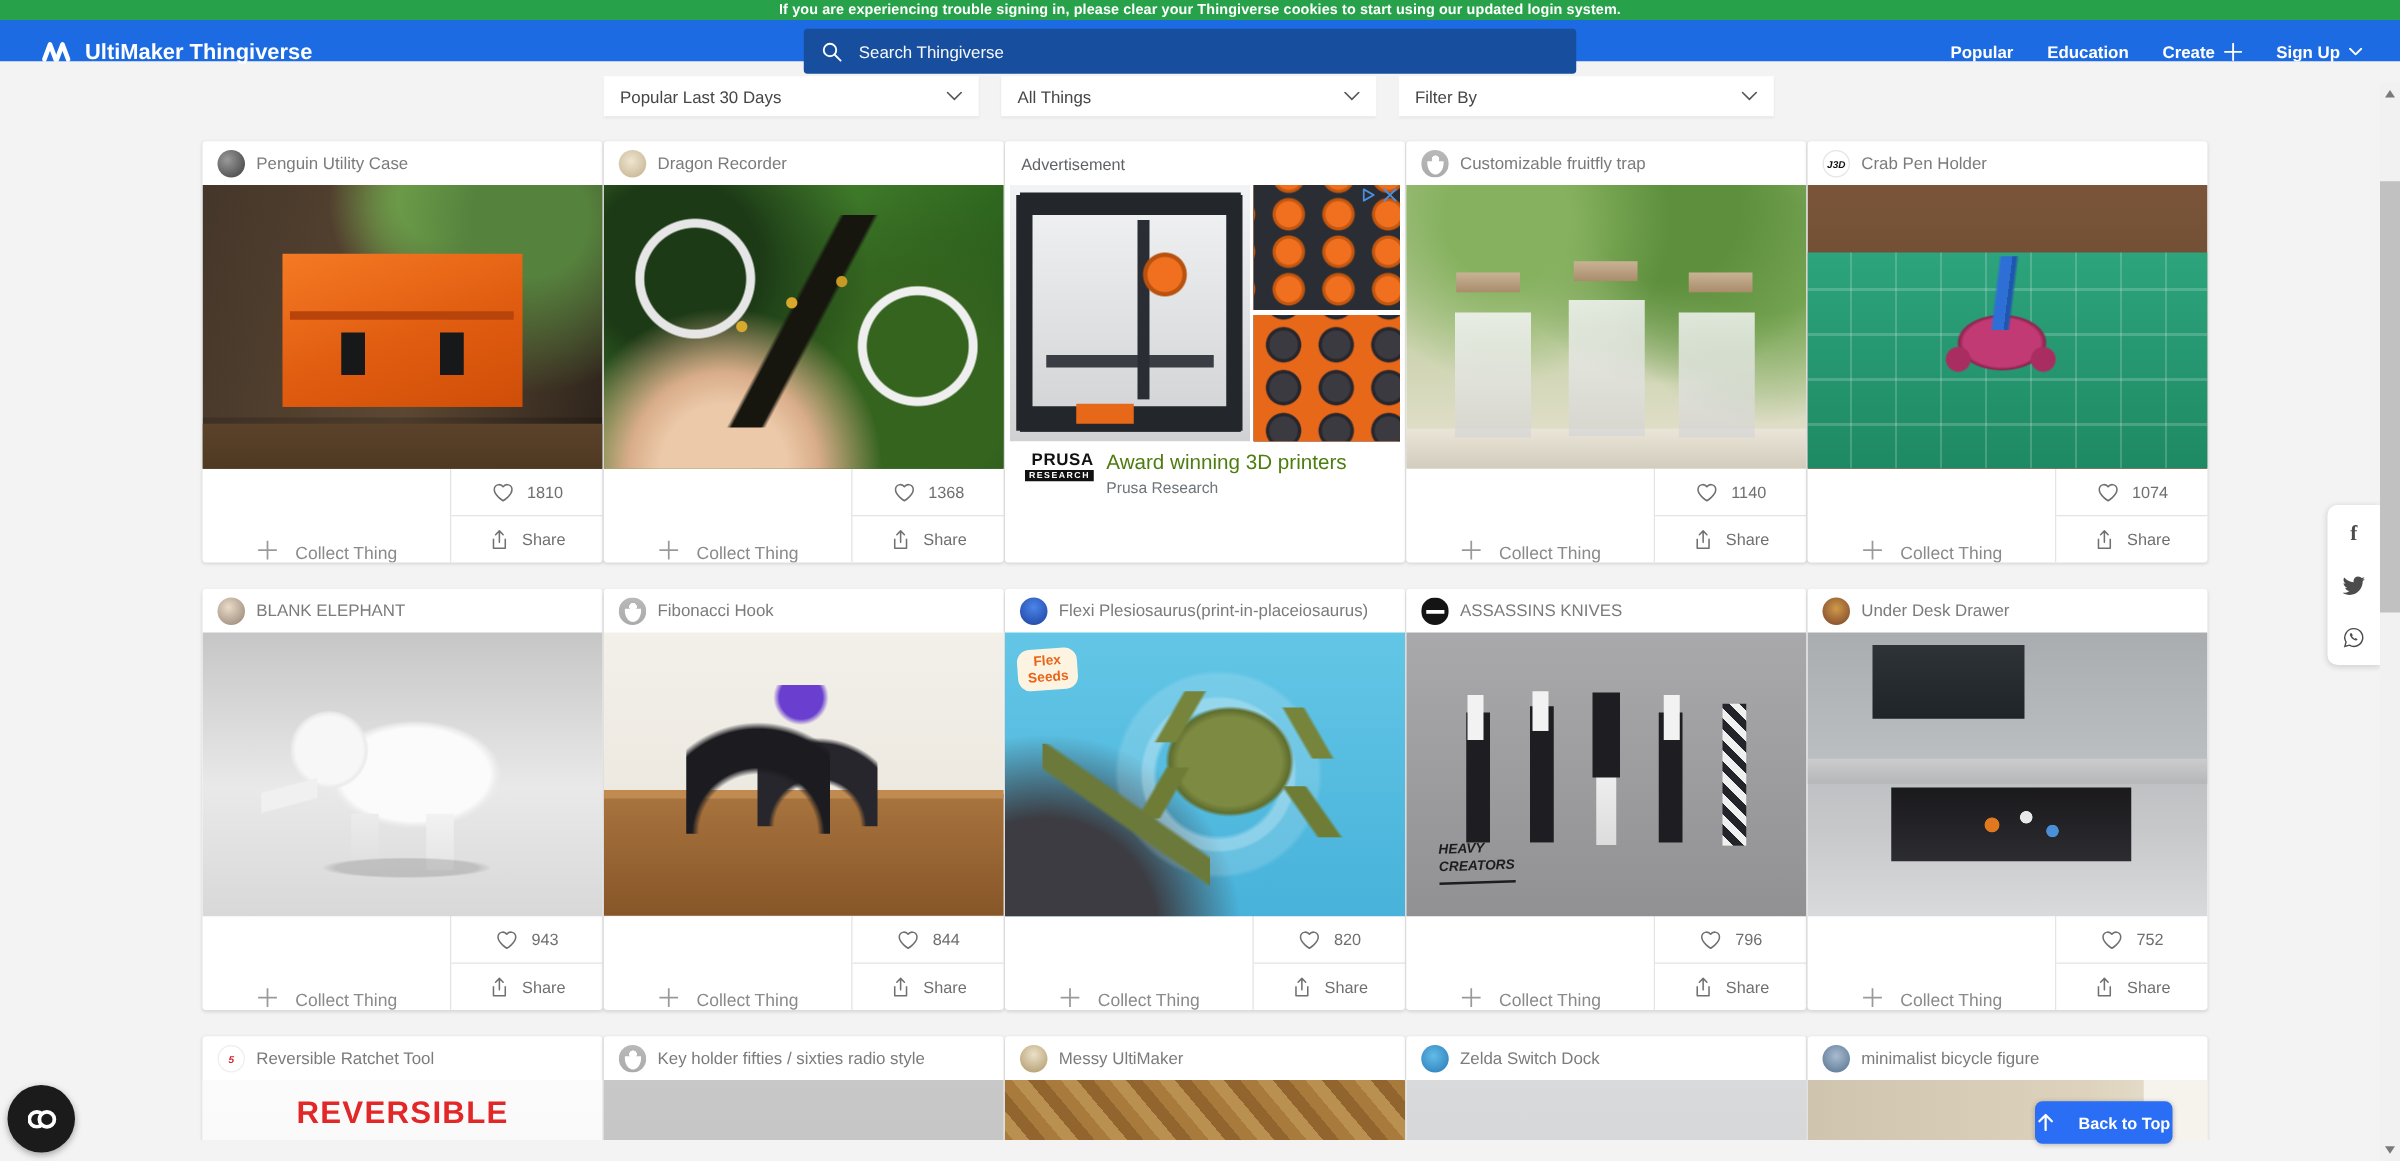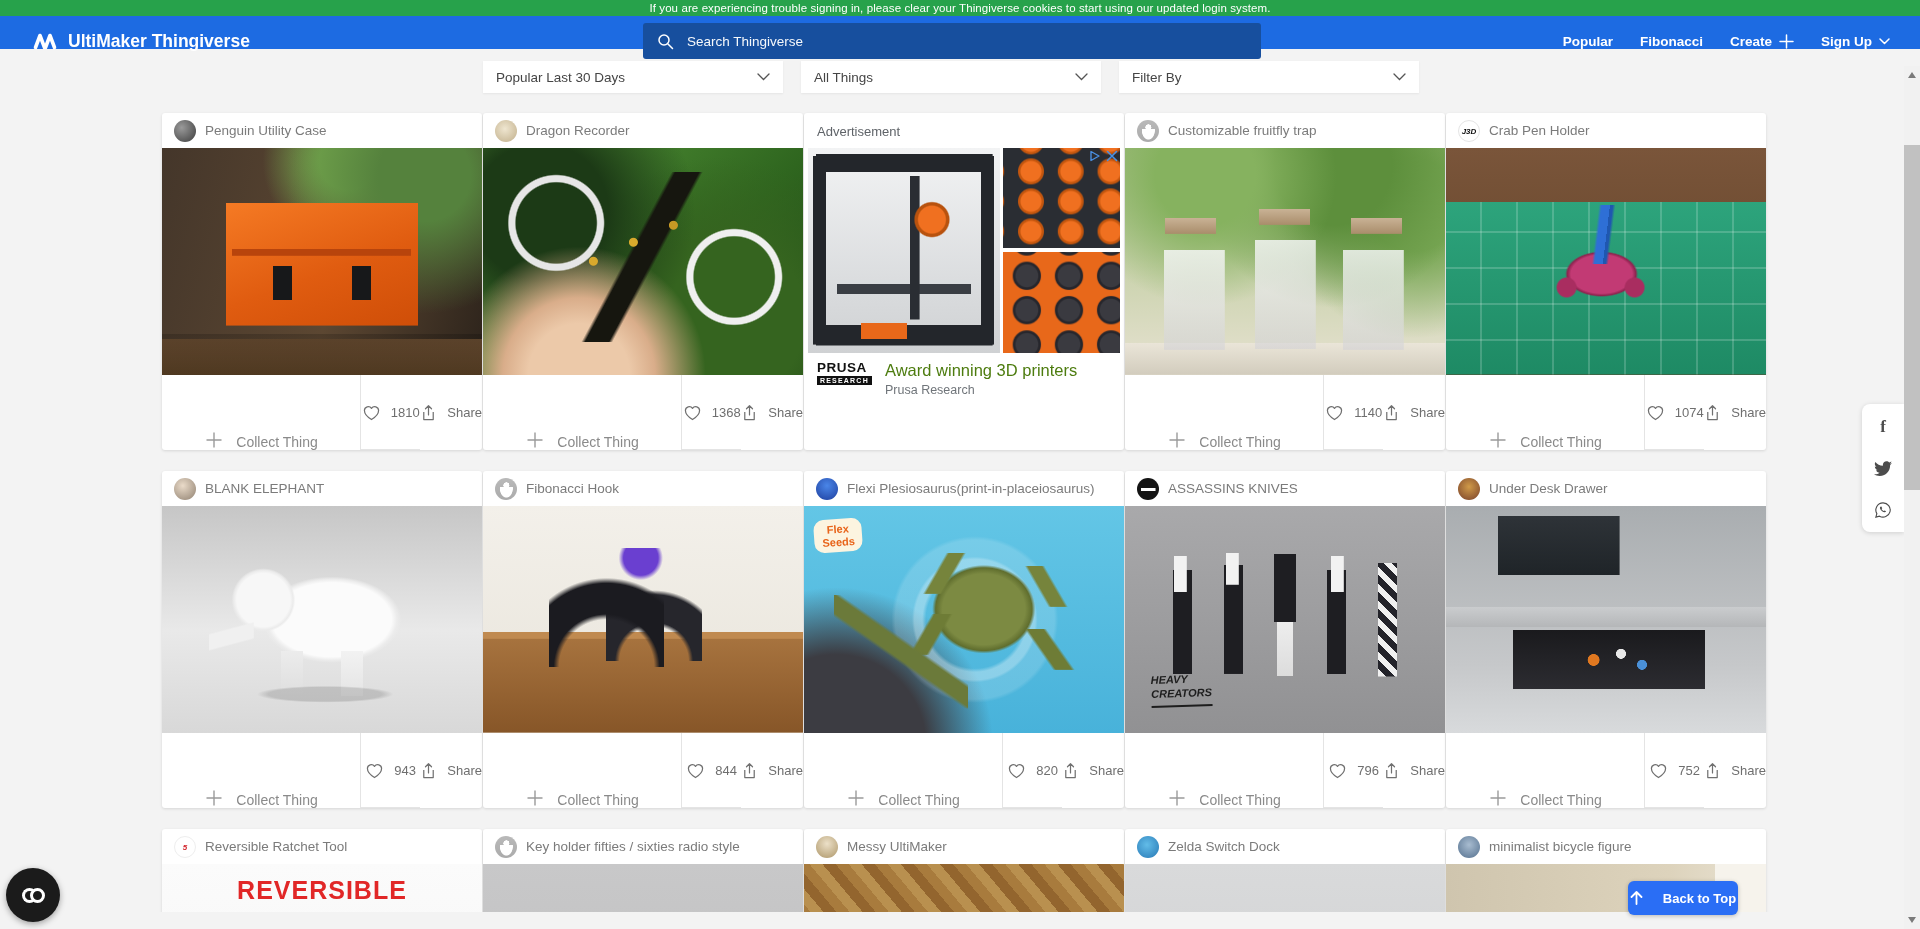--- a/index.html
+++ b/index.html
@@ -1,21 +1,21 @@
 <!DOCTYPE html>
 <html><head>
 <meta charset="utf-8">
 <style>
 *{box-sizing:border-box}
 html,body{margin:0;padding:0}
 body{width:1920px;height:929px;overflow:hidden;background:#f3f3f3;
  font-family:"Liberation Sans","DejaVu Sans",sans-serif;position:relative}
 
 
-.banner{height:16px;background:#27a24b;color:#fff;font-size:11.5px;font-weight:400;
+.banner{height:16px;background:#27a24b;color:#fff;font-size:11.5px;font-weight:700;
  display:flex;align-items:center;justify-content:center;letter-spacing:.1px}
 
 
 .navbar{height:33px;background:#1d6be2;position:relative;color:#fff}
 .brand{position:absolute;left:32px;top:0;height:50px;display:flex;align-items:center;gap:10px;
  font-size:17.5px;font-weight:700;cursor:pointer;white-space:nowrap}
 .search{position:absolute;left:643px;top:7px;width:618px;height:36px;background:#174f9e;
  border-radius:3px;display:flex;align-items:center;padding:0 14px;gap:11px}
 .search input{flex:1;background:transparent;border:0;outline:0;color:#fff;font-size:13.5px}
 .search input::placeholder{color:#fff;opacity:.96}
@@ -38,21 +38,21 @@
 .avatar{width:22px;height:22px;border-radius:50%;flex:none;background:#ccc;
  background-repeat:no-repeat;overflow:hidden;cursor:pointer;text-align:center}
 .avatar-text{display:block;font-size:8px;font-weight:700;color:#111;line-height:22px;white-space:nowrap}
 .card-title{margin:0;font-size:13.5px;font-weight:400;color:#7b7b7b;white-space:nowrap;
  overflow:hidden;cursor:pointer}
 .thumb{height:227px;flex:none;position:relative;background-repeat:no-repeat;cursor:pointer;background-color:#ddd}
 .card-foot{height:75px;flex:none;display:flex}
 button{background:none;border:0;padding:0;font:inherit;cursor:pointer}
 .collect{width:199px;border-right:1px solid #e4e4e4;display:flex;align-items:flex-end;
  justify-content:center;gap:12px;color:#8a8a8a;font-size:14px}
-.foot-right{flex:1;display:flex;}
+.foot-right{flex:1;display:flex;flex-direction:column}
 .like,.share{flex:1;display:flex;align-items:center;justify-content:center;gap:10px;
  color:#6f6f6f;font-size:13px}
 .like{border-bottom:1px solid #e4e4e4}
 
 
 .thumb-overlay{position:absolute;white-space:pre-line}
 .t-flexi-plesiosaurus .thumb-overlay{top:13px;left:10px;background:#fcf4e0;color:#e8641a;
  font-weight:700;font-size:11px;line-height:1.15;padding:4px 8px;border-radius:10px;
  text-align:center;transform:rotate(-4deg)}
 .t-assassins-knives .thumb-overlay{left:26px;bottom:26px;color:#1d1d1d;font-style:italic;
@@ -212,21 +212,21 @@
 .ad-side-img.bottom{flex:1;background:
  radial-gradient(circle,#3a3a40 0 40%,#26262c 44% 50%,transparent 54%) 60% 10%/36% 34%,
  linear-gradient(#e8681a,#e8681a) 30% 40%/46% 8%,
  linear-gradient(#2a2d33,#2a2d33) 55% 52%/10% 40%,
  linear-gradient(#e8681a,#e8681a) 58% 58%/16% 18%,
  linear-gradient(#23262b,#23262b) 55% 85%/80% 10%,
  linear-gradient(#fff,#fff)}
 .ad-ctrl{position:absolute;top:2px;right:2px;display:flex;gap:3px;align-items:center}
 .ad-ctrl svg{cursor:pointer}
 .ad-meta{display:flex;gap:10px;padding:8px 8px 0 13px;align-items:flex-start}
-.ad-logo{display:flex;flex-direction:column;align-items:flex-start;width:58px;flex:none;cursor:pointer}
+.ad-logo{display:flex;flex-direction:column;align-items:flex-end;width:58px;flex:none;cursor:pointer}
 .ad-logo-top{font-size:13.5px;font-weight:800;letter-spacing:.5px;color:#111;line-height:1}
 .ad-logo-bottom{font-size:7px;font-weight:700;background:#111;color:#fff;padding:1px 3px;
  letter-spacing:1.2px;margin-top:1px}
 .ad-headline{font-size:16.5px;color:#4d7c0f;line-height:1.15;cursor:pointer}
 .ad-advertiser{font-size:12.5px;color:#70757a;margin-top:3px}
 
 
 .social{position:absolute;left:1862px;top:404px;width:42px;background:#fff;
  border-radius:8px 0 0 8px;box-shadow:0 1px 5px rgba(0,0,0,.15);display:flex;
  flex-direction:column;align-items:center;padding:13px 0;gap:24px;z-index:5}
@@ -265,21 +265,21 @@
   </div>
   <div class="search">
     <svg width="17" height="17" viewBox="0 0 17 17" fill="none">
       <circle cx="7" cy="7" r="5" stroke="#fff" stroke-width="1.5"></circle>
       <path d="M11 11 L15.5 15.5" stroke="#fff" stroke-width="1.5" stroke-linecap="round"></path>
     </svg>
     <input type="text" placeholder="Search Thingiverse" style="">
   </div>
   <nav class="nav-links">
     <span class="nav-link">Popular</span>
-    <span class="nav-link">Fibonacci</span>
+    <span class="nav-link">Education</span>
     <span class="nav-link">
       <span>Create</span>
       <svg width="15" height="15" viewBox="0 0 15 15" fill="none">
         <path d="M7.5 1v13M1 7.5h13" stroke="#fff" stroke-width="1.5" stroke-linecap="round"></path>
       </svg>
     </span>
     <span class="nav-link">
       <span>Sign Up</span>
       <svg width="11" height="7" viewBox="0 0 11 7" fill="none">
         <path d="M1 1l4.5 4.5L10 1" stroke="#fff" stroke-width="1.5" stroke-linecap="round" stroke-linejoin="round"></path>

